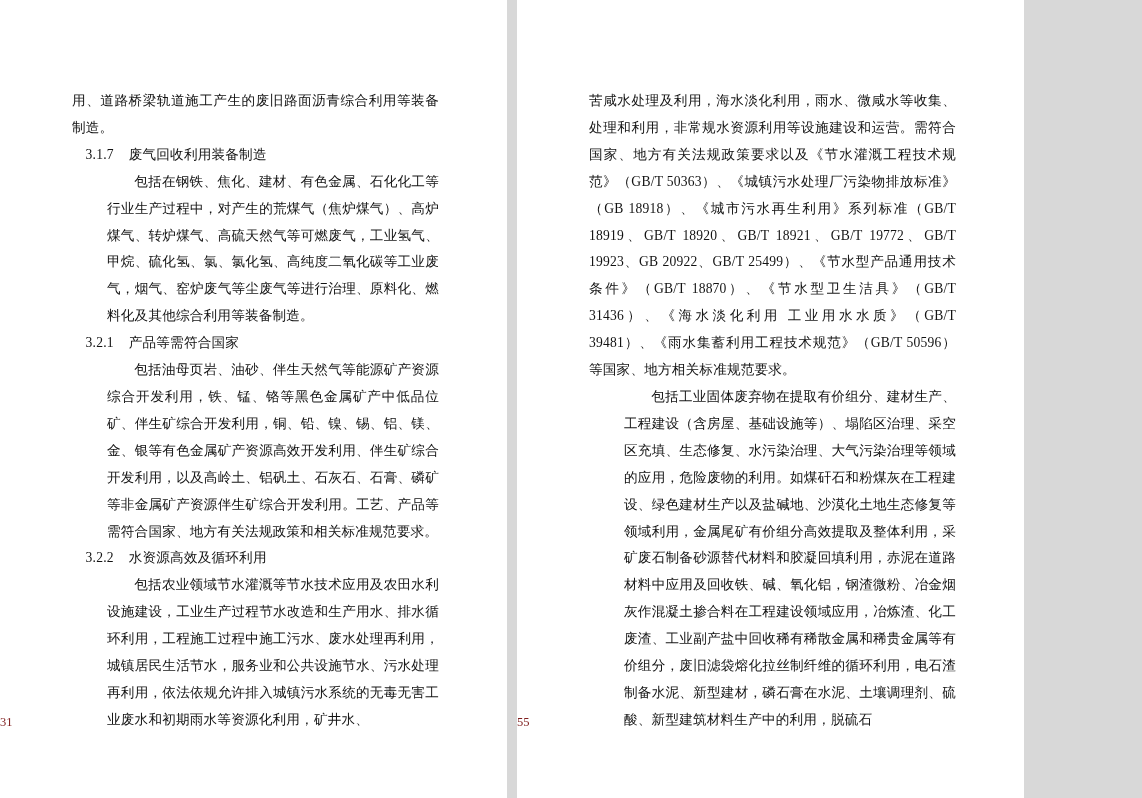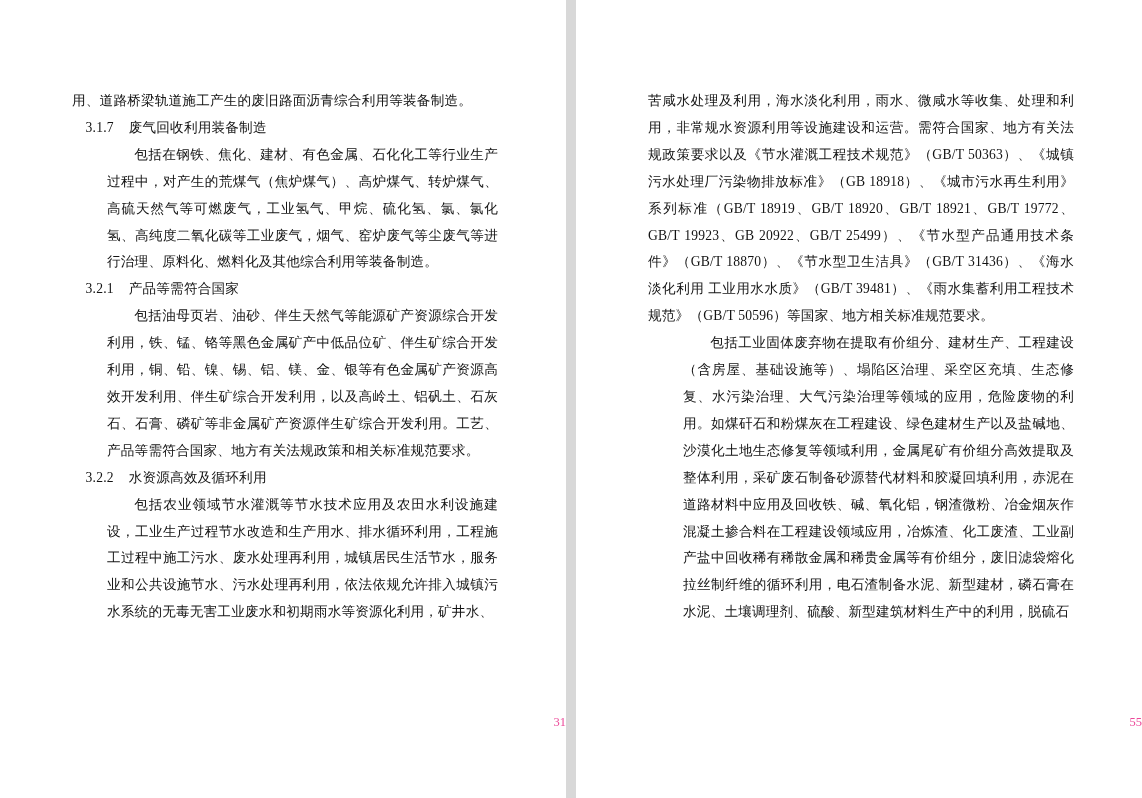--- a/index.html
+++ b/index.html
@@ -6,21 +6,21 @@
     margin: 0;
     padding: 0;
     background: #d8d8d8;
     width: 1142px;
     height: 798px;
     overflow: hidden;
     font-family: "Liberation Serif", "DejaVu Serif", serif;
   }
   .spread {
     display: flex;
-    width: 1142px;
+    width: 1024px;
     height: 798px;
     gap: 10px;
     padding: 0;
     box-sizing: border-box;
     background: #d8d8d8;
   }
   .page {
     background: #ffffff;
     width: 566px;
     height: 798px;
@@ -32,23 +32,23 @@
   .page-body {
     padding: 88px 68px 0 72px;
     flex: 1 1 auto;
     box-sizing: border-box;
   }
   .page-number {
     position: absolute;
     bottom: 68px;
     left: 0;
     width: 100%;
-    text-align: right;
+    text-align: left;
     font-size: 12.5px;
-    color: #ec4899;
+    color: #7f1d1d;
     font-family: "Liberation Serif", "DejaVu Serif", serif;
   }
   p {
     margin: 0;
     font-size: 13.6px;
     line-height: 1.98;
     color: #121212;
     text-align: justify;
     text-justify: inter-ideograph;
     letter-spacing: 0.2px;

